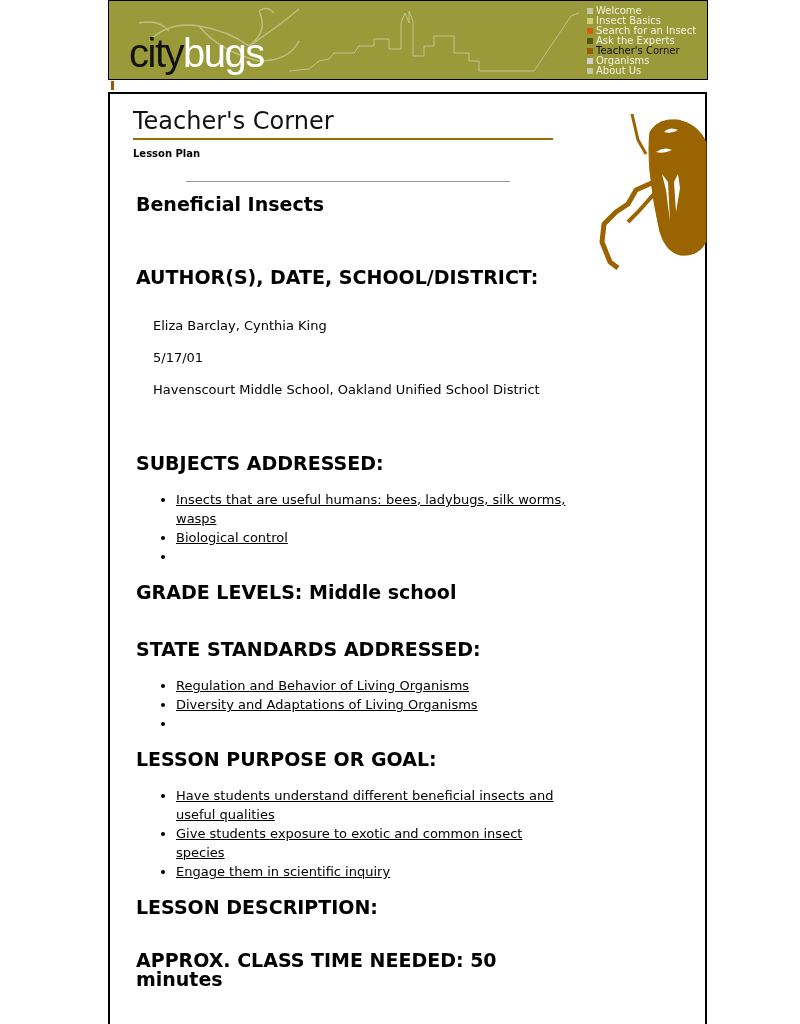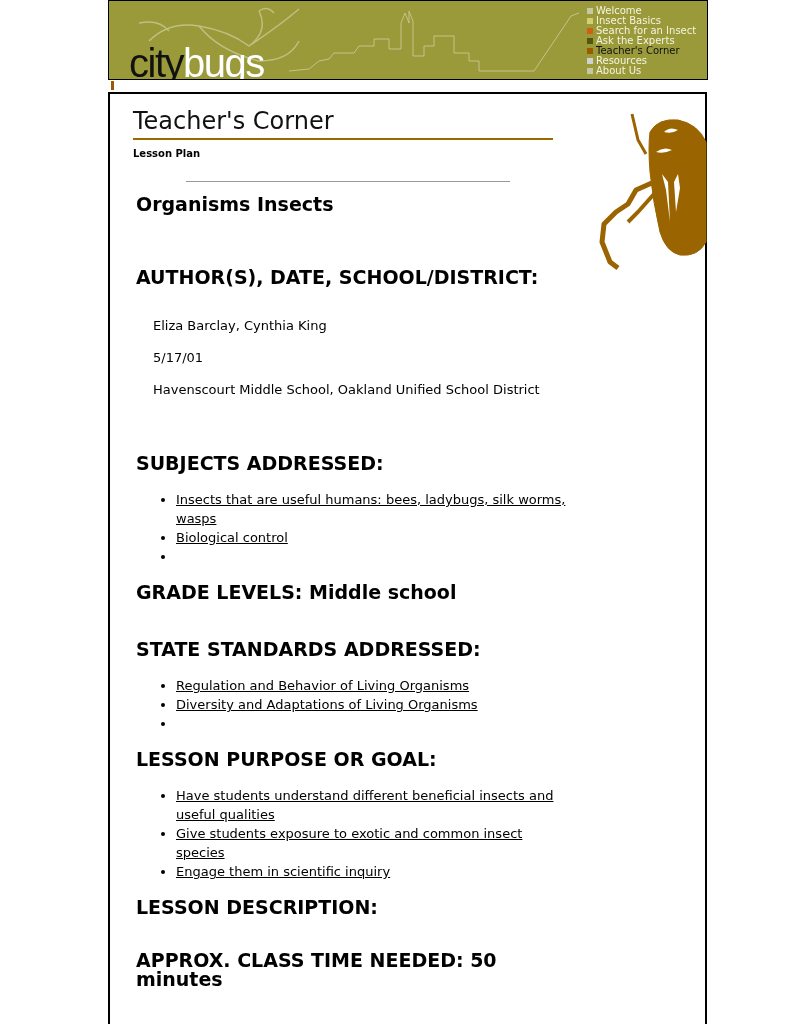--- a/index.html
+++ b/index.html
@@ -5,21 +5,21 @@
     html, body { margin: 0; padding: 0; background: #ffffff; }
     body { width: 800px; height: 1024px; position: relative; overflow: hidden; font-family: "DejaVu Sans", sans-serif; color: #000; }
 
     .header {
       position: absolute; left: 108px; top: 0; width: 598px; height: 78px;
       background: #9a9a3a; border: 1px solid #000; overflow: hidden;
     }
     .header svg.deco { position: absolute; left: 0; top: 0; }
     .logo {
       position: absolute; left: 20px; top: 32px; font-family: "Liberation Sans", sans-serif;
-      font-size: 40px; letter-spacing: -1.5px; line-height: 40px; margin-top: 10px;
+      font-size: 40px; letter-spacing: -1.5px; line-height: 40px;
     }
     .logo .city { color: #111; }
     .logo .bugs { color: #ffffff; }
 
     .nav { position: absolute; left: 478px; top: 5px; margin: 0; padding: 0; list-style: none; }
     .nav li { display: flex; align-items: center; height: 10px; font-size: 10px; line-height: 10px; color: #f4f4e0; cursor: pointer; white-space: nowrap; }
     .nav li .sq { width: 6px; height: 6px; margin-right: 3px; display: inline-block; }
     .nav li.active { color: #111; }
 
     .tab-marker { position: absolute; left: 111px; top: 81px; width: 3px; height: 9px; background: #9a5a00; }
@@ -75,21 +75,21 @@
     <li>
         <span class="sq" style="background:#555510"></span>
         <span>Ask the Experts</span>
       </li>
     <li class="active">
         <span class="sq" style="background:#9a5a00"></span>
         <span>Teacher's Corner</span>
       </li>
     <li>
         <span class="sq" style="background:#d0d0d0"></span>
-        <span>Resources</span>
+        <span>Organisms</span>
       </li>
     <li>
         <span class="sq" style="background:#c8c8a0"></span>
         <span>About Us</span>
       </li>
   </ul>
 </div>
 
 <div class="tab-marker"></div>
 
@@ -109,21 +109,21 @@
   </g>
   <g fill="#ffffff">
     <path d="M66 20 Q72 14 80 18 Q74 22 66 20 Z"></path>
     <path d="M58 40 Q66 34 74 38 Q66 42 58 40 Z"></path>
     <path d="M64 62 L70 70 L72 110 L68 78 Z"></path>
     <path d="M80 62 L76 70 L78 100 L82 76 Z"></path>
   </g>
 </svg>
 
 <div class="content">
-  <h3 class="doc-title">Organisms Insects</h3>
+  <h3 class="doc-title">Beneficial Insects</h3>
 
   <div style="height:52px"></div>
   <p class="section-head">AUTHOR(S), DATE, SCHOOL/DISTRICT:</p>
   <div style="height:14px"></div>
   <p class="text-block">Eliza Barclay, Cynthia King</p>
   <p class="text-block">5/17/01</p>
   <p class="text-block">Havenscourt Middle School, Oakland Unified School District</p>
 
   <div style="height:40px"></div>
   <p class="section-head">SUBJECTS ADDRESSED:</p>

